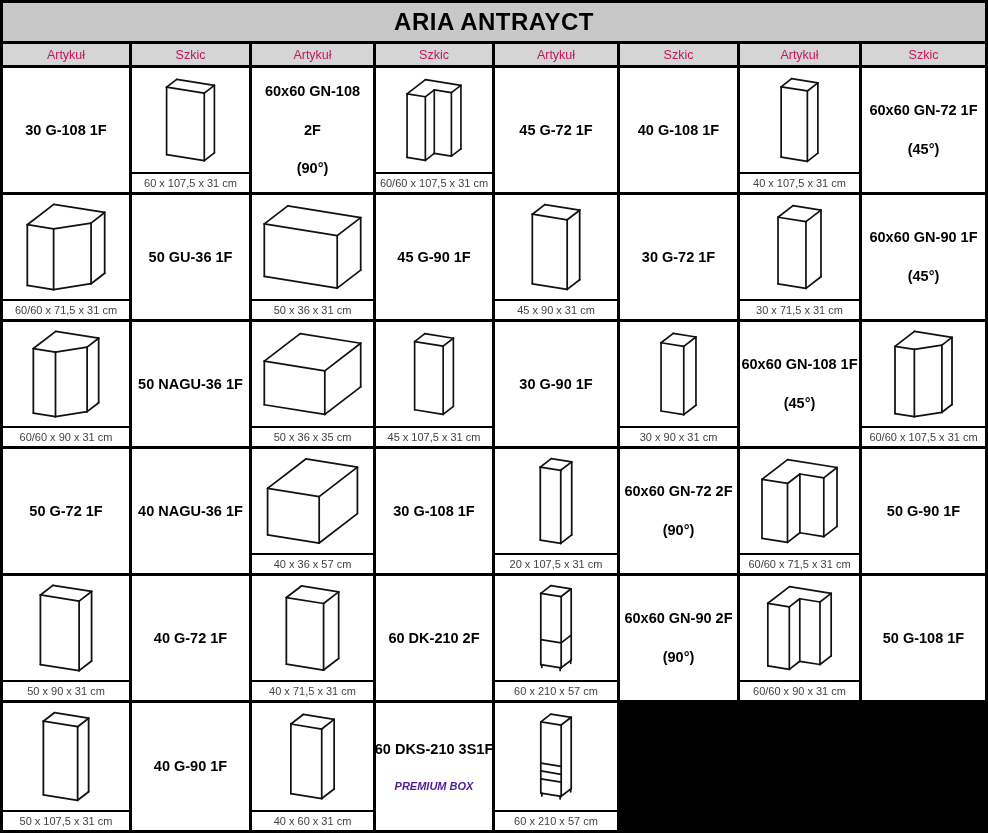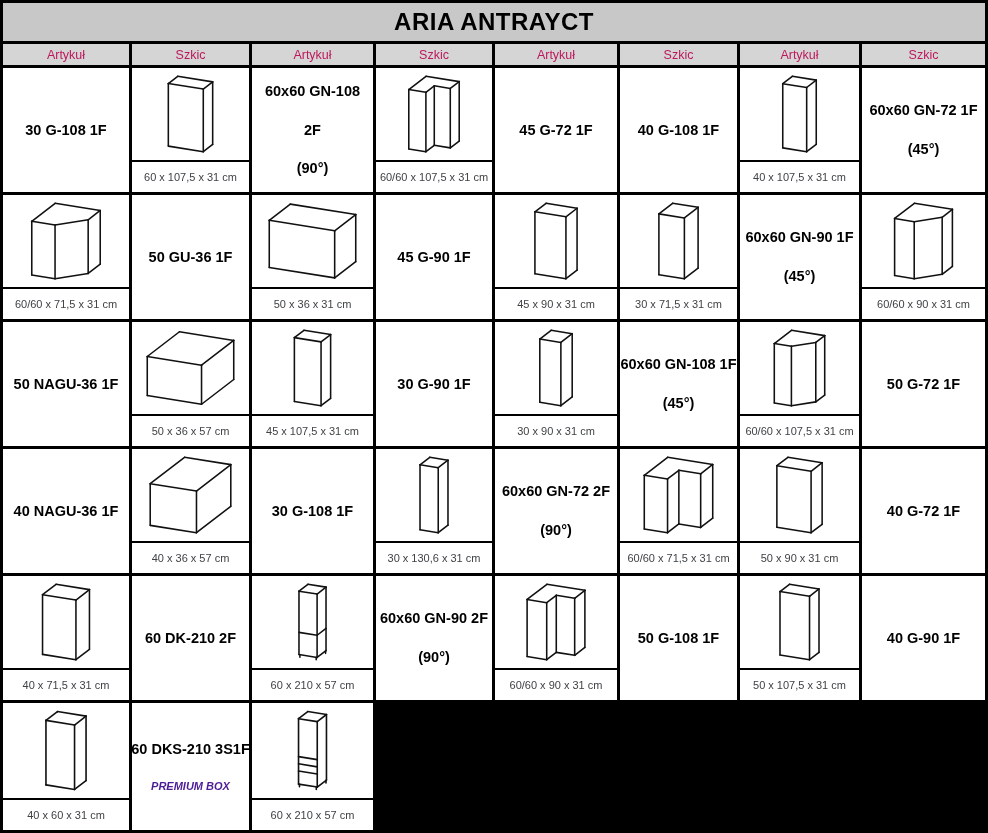--- a/index.html
+++ b/index.html
@@ -27,21 +27,21 @@
     text-align:center;gap:20px;padding:2px;
   }
   .article-line{
     font-weight:bold;font-size:14.5px;color:#000;white-space:nowrap;line-height:1.3;
   }
   .premium-badge{color:#4c1d95;font-size:11px;font-style:italic;}
   .sketch-cell{display:flex;flex-direction:column;}
   .sk-area{flex:1;position:relative;overflow:hidden;}
   .sk-area svg{position:absolute;inset:0;width:100%;height:100%;}
   .sk-dims{
-    height:32px;border-top:2px solid #000;
+    height:20px;border-top:2px solid #000;
     display:flex;align-items:center;justify-content:center;
     font-size:11px;color:#3f4245;white-space:nowrap;
   }
 </style>
 </head>
 <body>
 
 <div class="catalog" id="grid">
   <div class="title-cell">ARIA ANTRAYCT</div>
   <div class="header-cell">Artykuł</div>
@@ -174,20 +174,23 @@
           <line x1="36.1" y1="18.3" x2="36.1" y2="85.6" stroke="#111111" stroke-width="1.7" stroke-linecap="round"></line>
           <line x1="36.1" y1="18.3" x2="48.2" y2="9.0" stroke="#111111" stroke-width="1.7" stroke-linecap="round"></line>
           <line x1="48.2" y1="9.0" x2="81.9" y2="14.4" stroke="#111111" stroke-width="1.7" stroke-linecap="round"></line>
           <line x1="81.9" y1="14.4" x2="69.8" y2="23.7" stroke="#111111" stroke-width="1.7" stroke-linecap="round"></line>
           <line x1="81.9" y1="14.4" x2="81.9" y2="81.7" stroke="#111111" stroke-width="1.7" stroke-linecap="round"></line>
           <line x1="81.9" y1="81.7" x2="69.8" y2="91.0" stroke="#111111" stroke-width="1.7" stroke-linecap="round"></line>
         </svg>
       </div>
       <div class="sk-dims">45 x 90 x 31 cm</div>
     </div>
+    <div class="cell article-cell">
+      <div class="article-line">30 G-72 1F</div>
+    </div>
     <div class="cell sketch-cell">
       <div class="sk-area">
         <svg viewBox="0 0 118 100" preserveAspectRatio="xMidYMid meet">
           <line x1="37.7" y1="86.6" x2="65.4" y2="91.0" stroke="#111111" stroke-width="1.7" stroke-linecap="round"></line>
           <line x1="65.4" y1="91.0" x2="65.4" y2="24.9" stroke="#111111" stroke-width="1.7" stroke-linecap="round"></line>
           <line x1="65.4" y1="24.9" x2="37.7" y2="20.5" stroke="#111111" stroke-width="1.7" stroke-linecap="round"></line>
           <line x1="37.7" y1="20.5" x2="37.7" y2="86.6" stroke="#111111" stroke-width="1.7" stroke-linecap="round"></line>
           <line x1="37.7" y1="20.5" x2="52.6" y2="9.0" stroke="#111111" stroke-width="1.7" stroke-linecap="round"></line>
           <line x1="52.6" y1="9.0" x2="80.3" y2="13.4" stroke="#111111" stroke-width="1.7" stroke-linecap="round"></line>
           <line x1="80.3" y1="13.4" x2="65.4" y2="24.9" stroke="#111111" stroke-width="1.7" stroke-linecap="round"></line>
@@ -230,21 +233,21 @@
           <line x1="71.0" y1="89.4" x2="71.0" y2="46.9" stroke="#111111" stroke-width="1.7" stroke-linecap="round"></line>
           <line x1="71.0" y1="46.9" x2="12.0" y2="37.5" stroke="#111111" stroke-width="1.7" stroke-linecap="round"></line>
           <line x1="12.0" y1="37.5" x2="12.0" y2="80.0" stroke="#111111" stroke-width="1.7" stroke-linecap="round"></line>
           <line x1="12.0" y1="37.5" x2="47.0" y2="10.6" stroke="#111111" stroke-width="1.7" stroke-linecap="round"></line>
           <line x1="47.0" y1="10.6" x2="106.0" y2="20.0" stroke="#111111" stroke-width="1.7" stroke-linecap="round"></line>
           <line x1="106.0" y1="20.0" x2="71.0" y2="46.9" stroke="#111111" stroke-width="1.7" stroke-linecap="round"></line>
           <line x1="106.0" y1="20.0" x2="106.0" y2="62.5" stroke="#111111" stroke-width="1.7" stroke-linecap="round"></line>
           <line x1="106.0" y1="62.5" x2="71.0" y2="89.4" stroke="#111111" stroke-width="1.7" stroke-linecap="round"></line>
         </svg>
       </div>
-      <div class="sk-dims">50 x 36 x 57 cm</div>
+      <div class="sk-dims">50 x 36 x 35 cm</div>
     </div>
     <div class="cell sketch-cell">
       <div class="sk-area">
         <svg viewBox="0 0 118 100" preserveAspectRatio="xMidYMid meet">
           <line x1="39.3" y1="86.4" x2="68.3" y2="91.0" stroke="#111111" stroke-width="1.7" stroke-linecap="round"></line>
           <line x1="68.3" y1="91.0" x2="68.3" y2="21.6" stroke="#111111" stroke-width="1.7" stroke-linecap="round"></line>
           <line x1="68.3" y1="21.6" x2="39.3" y2="17.0" stroke="#111111" stroke-width="1.7" stroke-linecap="round"></line>
           <line x1="39.3" y1="17.0" x2="39.3" y2="86.4" stroke="#111111" stroke-width="1.7" stroke-linecap="round"></line>
           <line x1="39.3" y1="17.0" x2="49.7" y2="9.0" stroke="#111111" stroke-width="1.7" stroke-linecap="round"></line>
           <line x1="49.7" y1="9.0" x2="78.7" y2="13.6" stroke="#111111" stroke-width="1.7" stroke-linecap="round"></line>
@@ -329,21 +332,21 @@
           <line x1="63.6" y1="91.0" x2="63.6" y2="20.3" stroke="#111111" stroke-width="1.7" stroke-linecap="round"></line>
           <line x1="63.6" y1="20.3" x2="43.8" y2="17.2" stroke="#111111" stroke-width="1.7" stroke-linecap="round"></line>
           <line x1="43.8" y1="17.2" x2="43.8" y2="87.8" stroke="#111111" stroke-width="1.7" stroke-linecap="round"></line>
           <line x1="43.8" y1="17.2" x2="54.4" y2="9.0" stroke="#111111" stroke-width="1.7" stroke-linecap="round"></line>
           <line x1="54.4" y1="9.0" x2="74.2" y2="12.2" stroke="#111111" stroke-width="1.7" stroke-linecap="round"></line>
           <line x1="74.2" y1="12.2" x2="63.6" y2="20.3" stroke="#111111" stroke-width="1.7" stroke-linecap="round"></line>
           <line x1="74.2" y1="12.2" x2="74.2" y2="82.8" stroke="#111111" stroke-width="1.7" stroke-linecap="round"></line>
           <line x1="74.2" y1="82.8" x2="63.6" y2="91.0" stroke="#111111" stroke-width="1.7" stroke-linecap="round"></line>
         </svg>
       </div>
-      <div class="sk-dims">30 x 130,6 x 31 cm</div>
+      <div class="sk-dims">20 x 107,5 x 31 cm</div>
     </div>
     <div class="cell article-cell">
       <div class="article-line">60x60 GN-72 2F</div>
       <div class="article-line">(90°)</div>
     </div>
     <div class="cell sketch-cell">
       <div class="sk-area">
         <svg viewBox="0 0 118 100" preserveAspectRatio="xMidYMid meet">
           <line x1="21.8" y1="87.0" x2="47.1" y2="91.0" stroke="#111111" stroke-width="1.7" stroke-linecap="round"></line>
           <line x1="47.1" y1="91.0" x2="59.4" y2="81.5" stroke="#111111" stroke-width="1.7" stroke-linecap="round"></line>
@@ -357,20 +360,23 @@
           <line x1="21.8" y1="28.6" x2="47.1" y2="32.6" stroke="#111111" stroke-width="1.7" stroke-linecap="round"></line>
           <line x1="47.1" y1="32.6" x2="59.4" y2="23.2" stroke="#111111" stroke-width="1.7" stroke-linecap="round"></line>
           <line x1="59.4" y1="23.2" x2="83.1" y2="27.0" stroke="#111111" stroke-width="1.7" stroke-linecap="round"></line>
           <line x1="83.1" y1="27.0" x2="96.2" y2="16.8" stroke="#111111" stroke-width="1.7" stroke-linecap="round"></line>
           <line x1="96.2" y1="16.8" x2="47.2" y2="9.0" stroke="#111111" stroke-width="1.7" stroke-linecap="round"></line>
           <line x1="47.2" y1="9.0" x2="21.8" y2="28.6" stroke="#111111" stroke-width="1.7" stroke-linecap="round"></line>
         </svg>
       </div>
       <div class="sk-dims">60/60 x 71,5 x 31 cm</div>
     </div>
+    <div class="cell article-cell">
+      <div class="article-line">50 G-90 1F</div>
+    </div>
     <div class="cell sketch-cell">
       <div class="sk-area">
         <svg viewBox="0 0 118 100" preserveAspectRatio="xMidYMid meet">
           <line x1="34.4" y1="85.1" x2="71.6" y2="91.0" stroke="#111111" stroke-width="1.7" stroke-linecap="round"></line>
           <line x1="71.6" y1="91.0" x2="71.6" y2="24.2" stroke="#111111" stroke-width="1.7" stroke-linecap="round"></line>
           <line x1="71.6" y1="24.2" x2="34.4" y2="18.2" stroke="#111111" stroke-width="1.7" stroke-linecap="round"></line>
           <line x1="34.4" y1="18.2" x2="34.4" y2="85.1" stroke="#111111" stroke-width="1.7" stroke-linecap="round"></line>
           <line x1="34.4" y1="18.2" x2="46.4" y2="9.0" stroke="#111111" stroke-width="1.7" stroke-linecap="round"></line>
           <line x1="46.4" y1="9.0" x2="83.6" y2="14.9" stroke="#111111" stroke-width="1.7" stroke-linecap="round"></line>
           <line x1="83.6" y1="14.9" x2="71.6" y2="24.2" stroke="#111111" stroke-width="1.7" stroke-linecap="round"></line>

